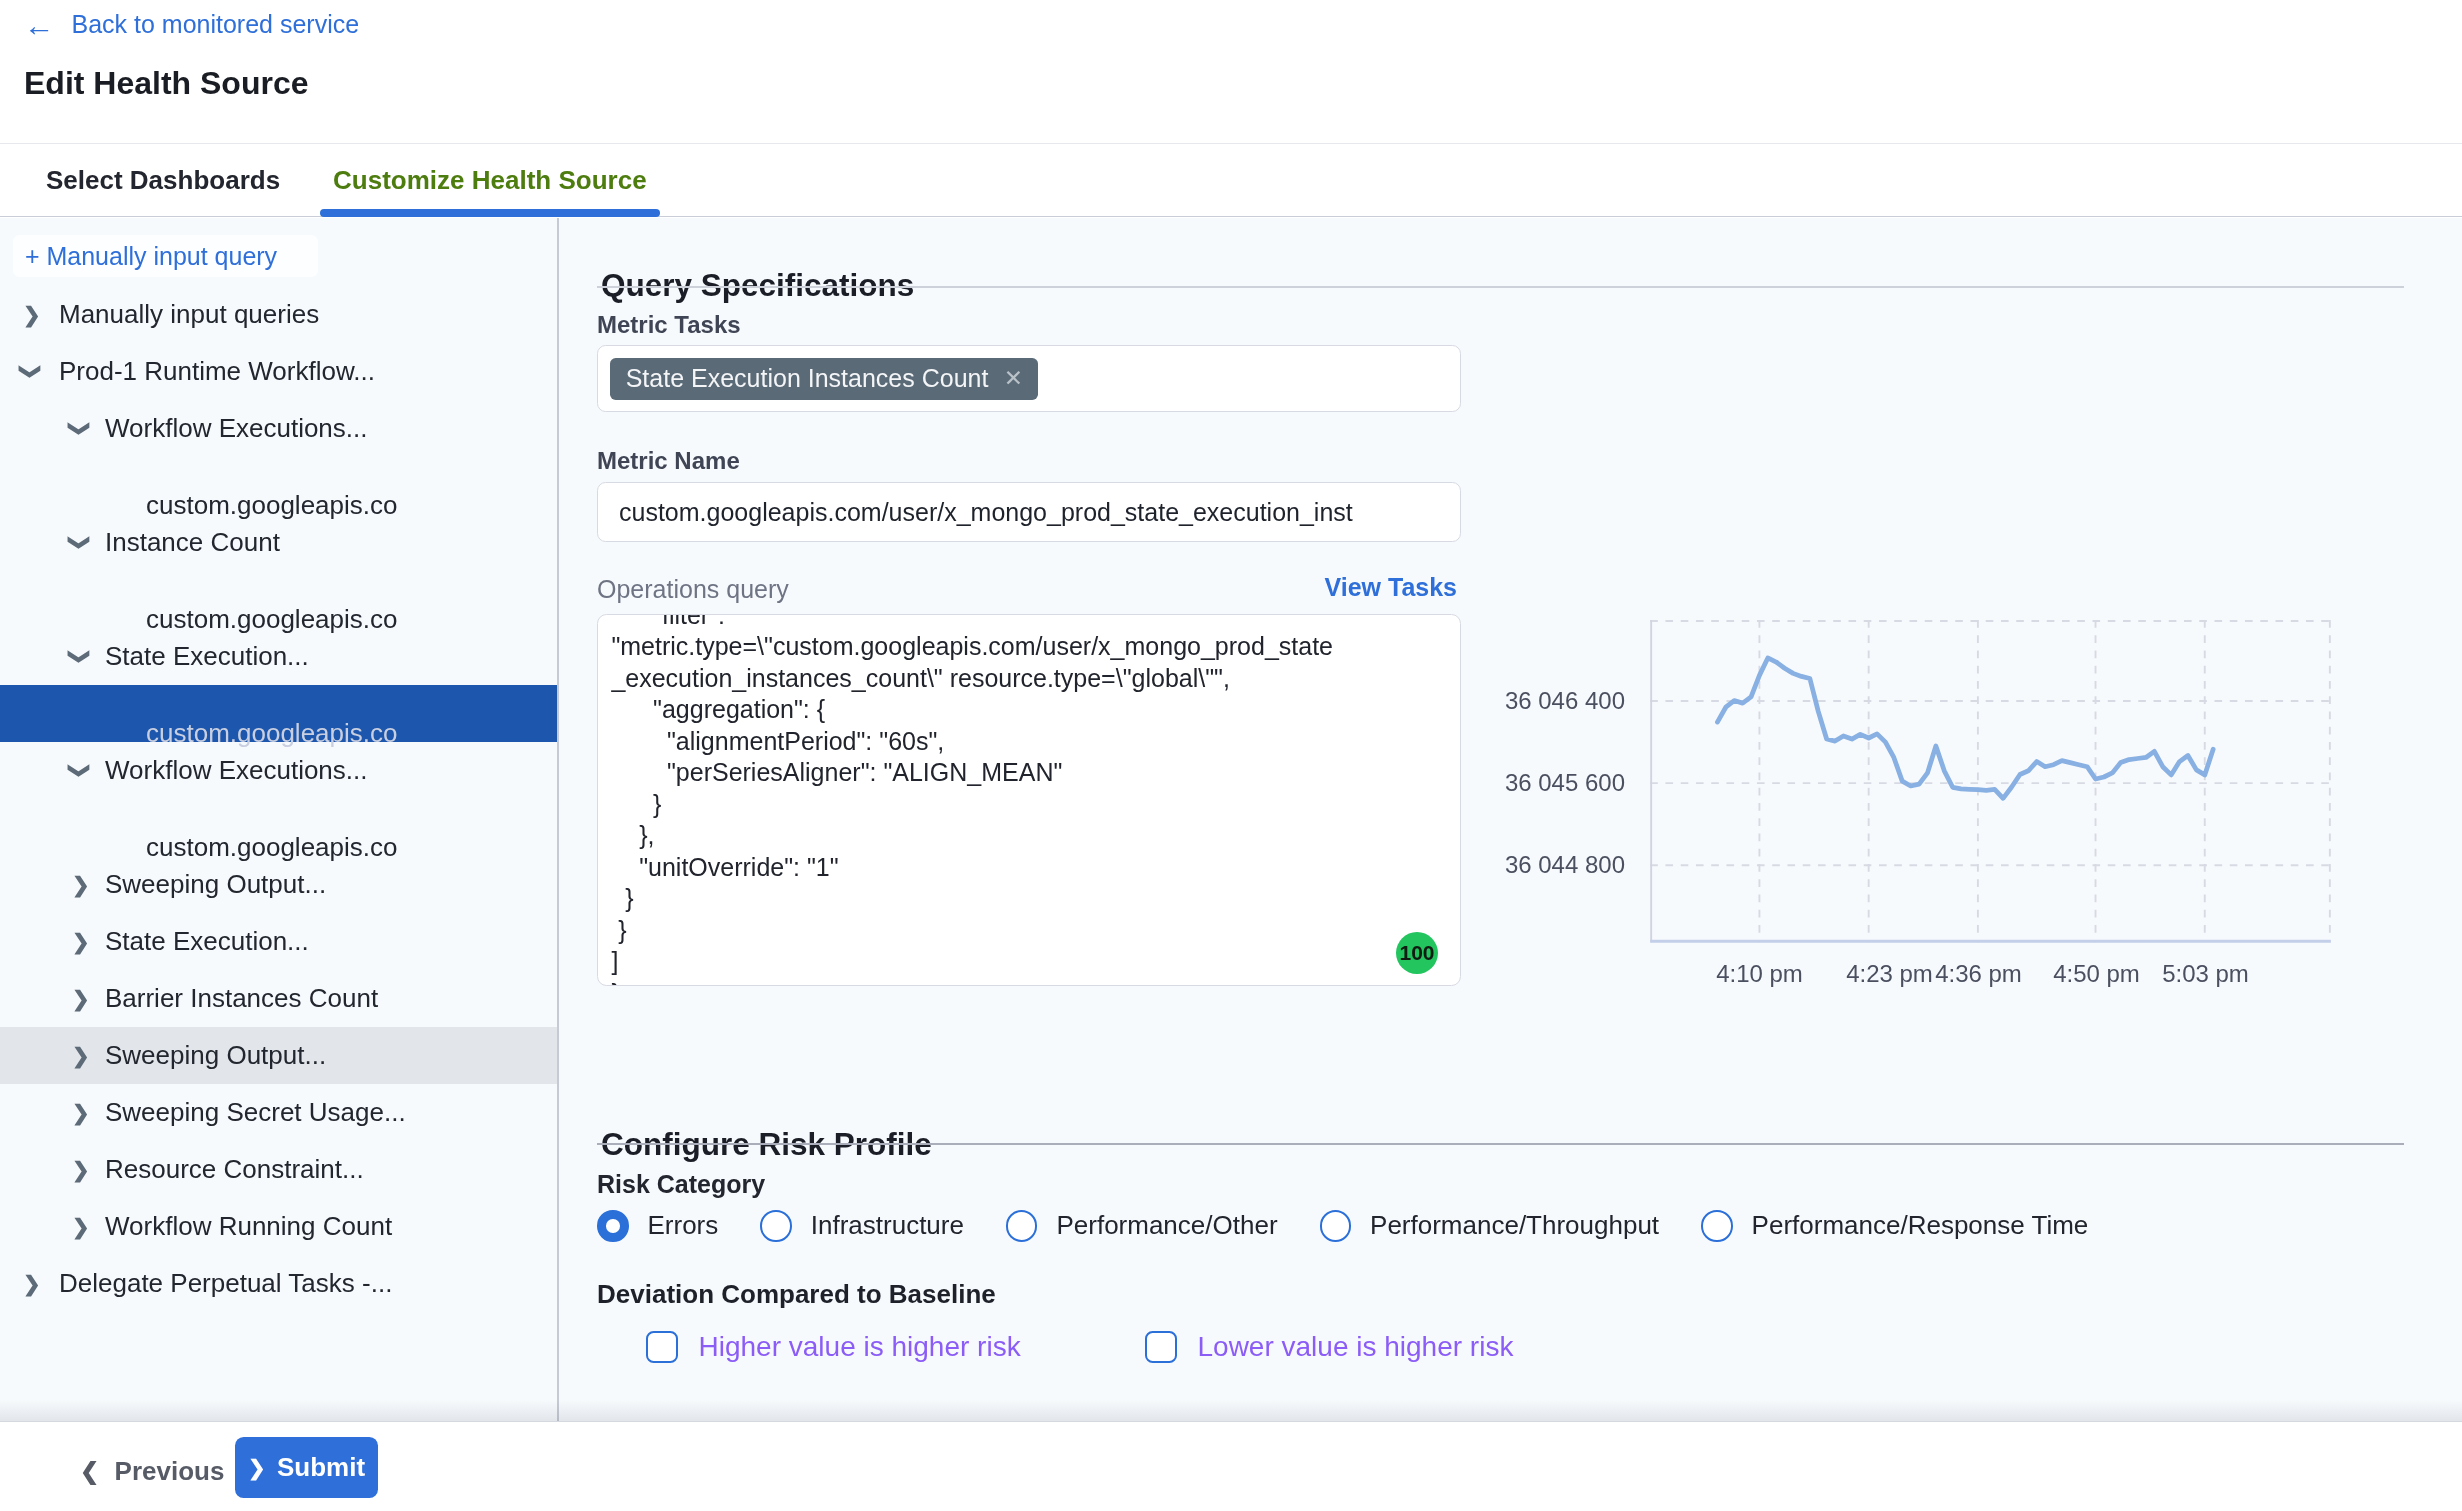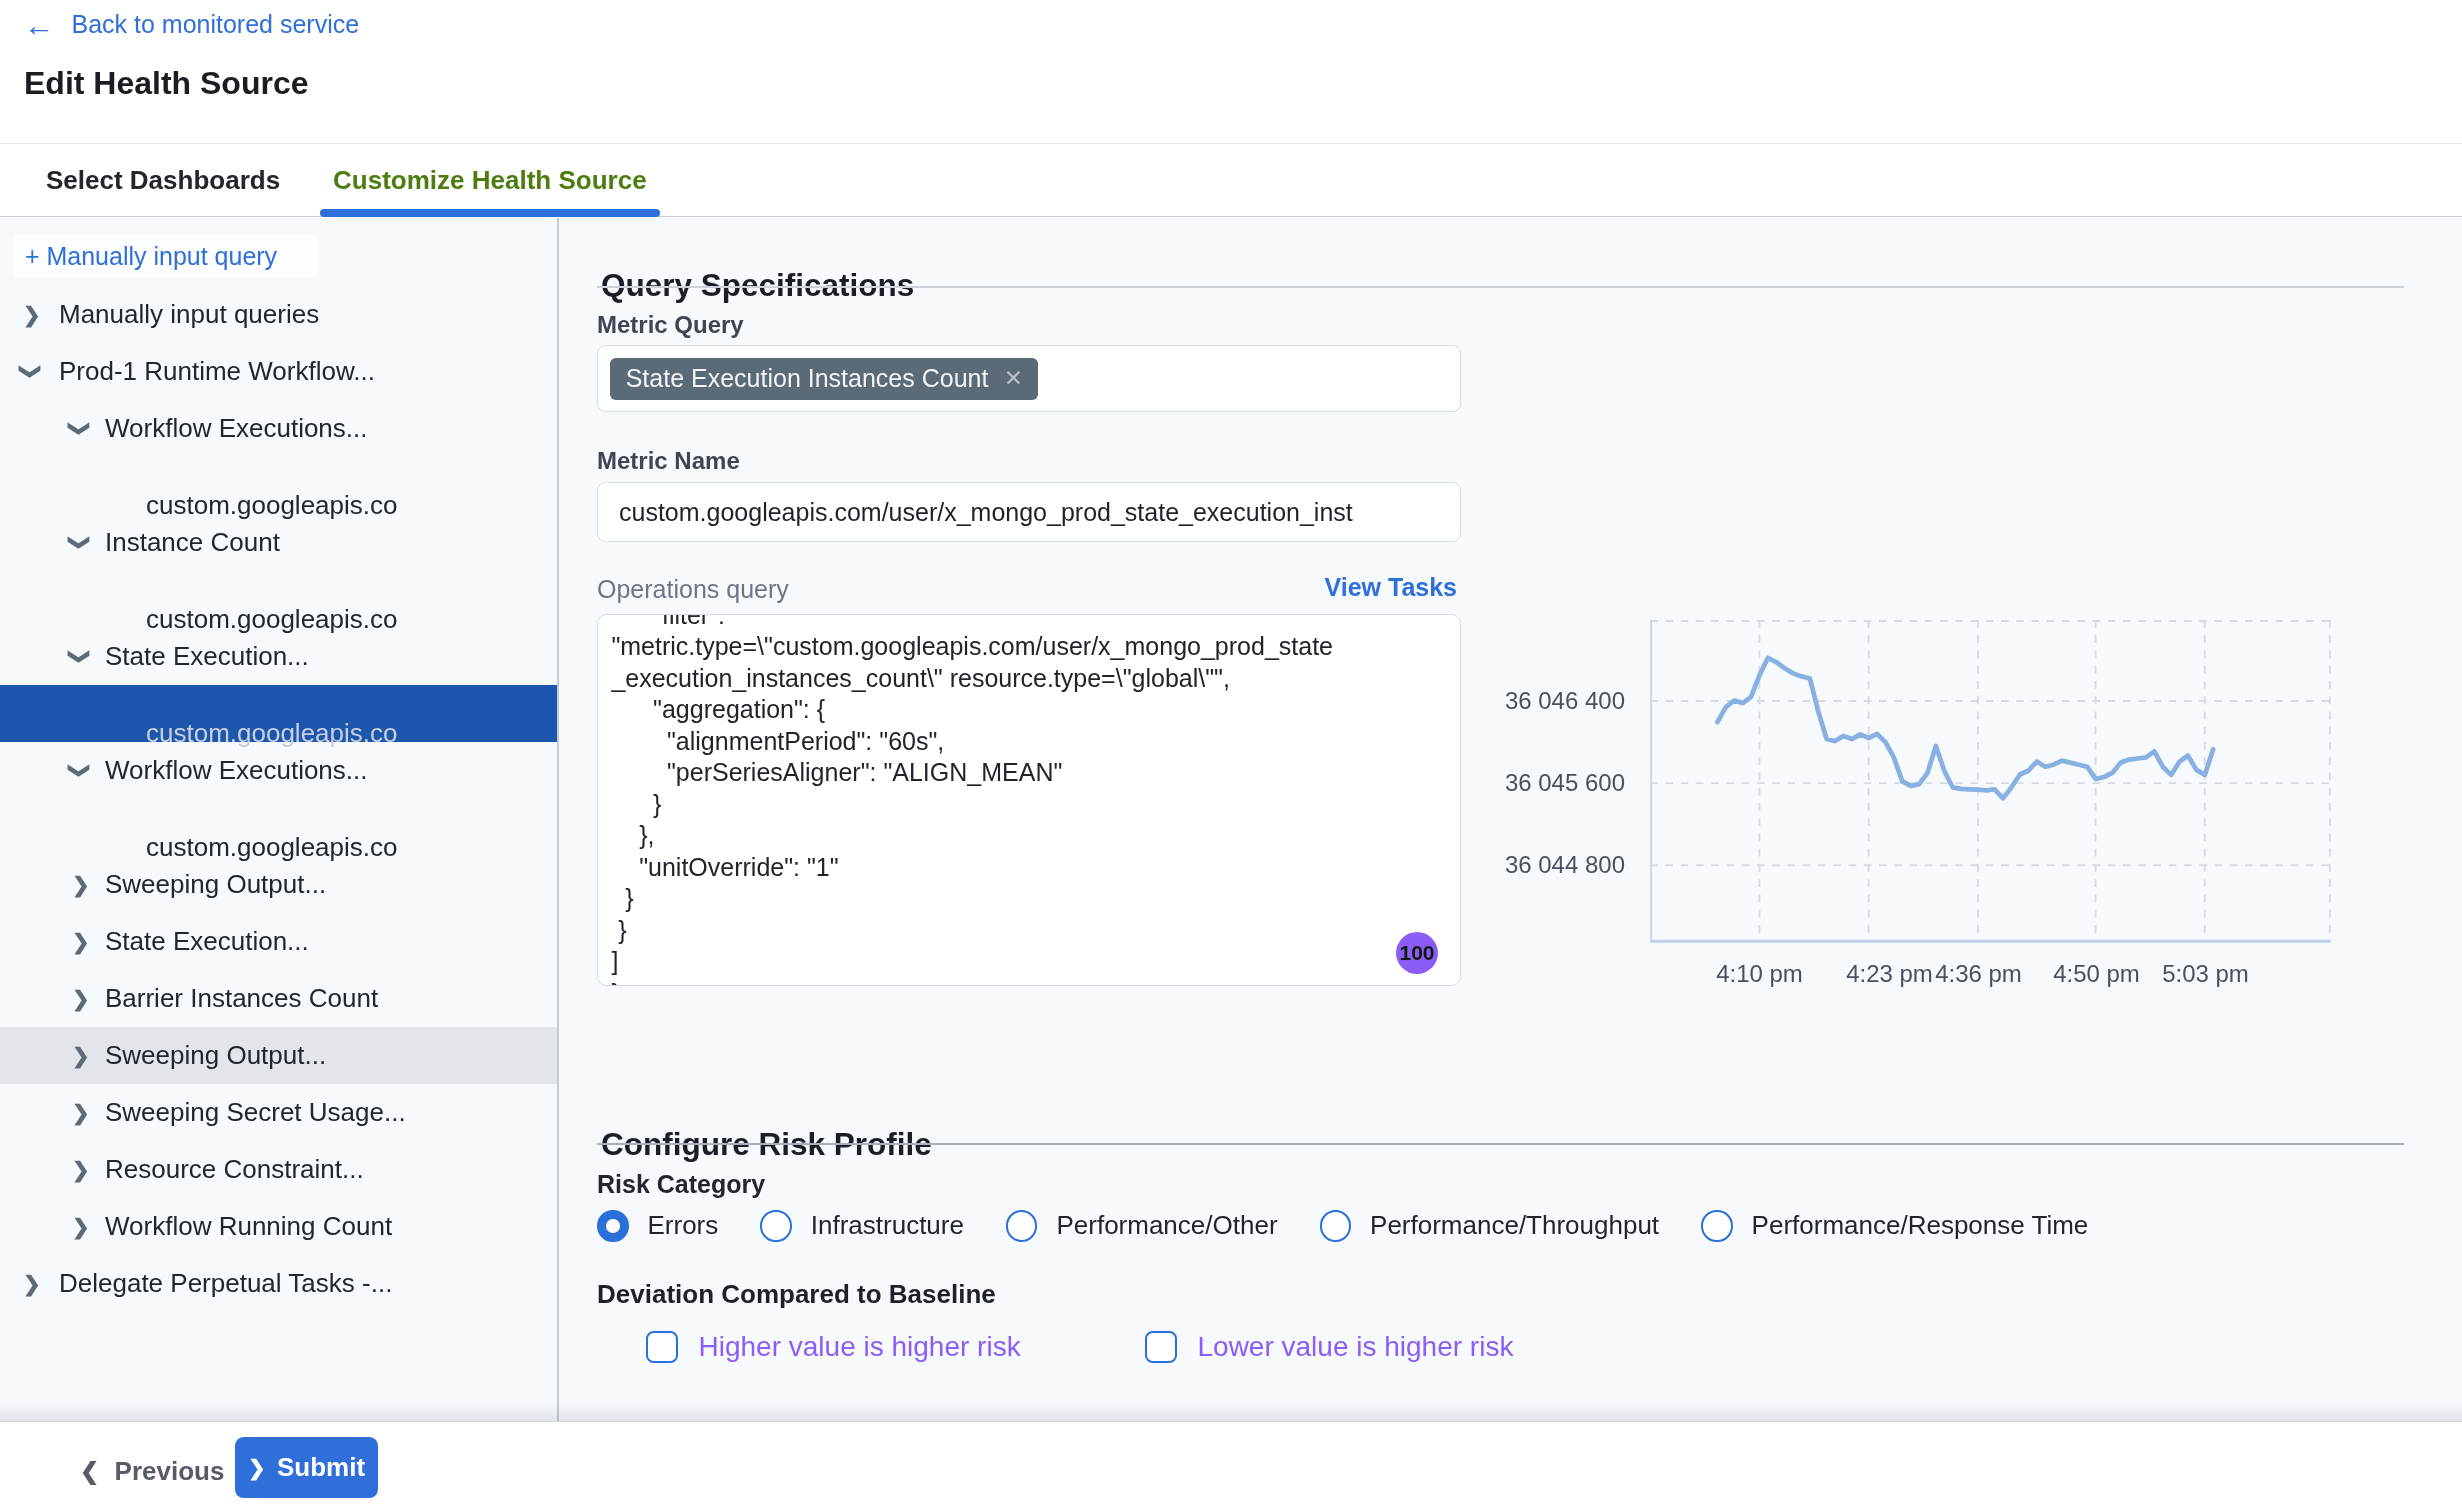--- a/index.html
+++ b/index.html
@@ -64,21 +64,21 @@
     border:1.9px solid #d8dae3; border-radius:8.6px; display:flex; align-items:center;
     padding-left:21px; font-size:25px; color:#1e222b; white-space:nowrap; overflow:hidden; }
   #ops-label { left:597px; top:575px; font-size:25px; font-weight:500; color:#6e7484; }
   #view-query { left:1279px; top:573px; width:178px; text-align:right; font-size:25px;
     font-weight:600; color:#2e6fd9; cursor:pointer; }
   #query-box { left:597px; top:614px; width:864px; height:372px; background:#ffffff;
     border:1.9px solid #d8dae3; border-radius:9.5px; overflow:hidden; }
   #query-text { margin:-15.3px 0 0 0; padding:0 13.4px; font-family:"Liberation Sans", sans-serif;
     font-size:25px; line-height:31.5px; color:#21242c; white-space:pre; }
   #records-badge { position:absolute; left:1396px; top:932px; width:42px; height:42px;
-    border-radius:50%; background:#8b5cf6; color:#101b12; font-size:21px; font-weight:700;
+    border-radius:50%; background:#22c55e; color:#101b12; font-size:21px; font-weight:700;
     display:flex; align-items:center; justify-content:center; }
 
   
   #chart { left:1489px; top:620px; width:907px; height:391px; }
   #chart .ylab { position:absolute; left:0; width:136px; height:30.5px; text-align:right;
     font-size:24px; color:#4b5060; line-height:30.5px; }
   #chart .xlab { position:absolute; top:338px; width:153px; height:32px; text-align:center;
     font-size:24px; color:#4b5060; line-height:32px; }
   #plot-svg { position:absolute; left:161px; top:0; }
 
@@ -200,21 +200,21 @@
       </div>
       <div class="tree-row lv1">
         <span class="chev">❯</span>
         <span class="lbl">Delegate Perpetual Tasks -...</span>
       </div>
     </div>
 
   <div id="qs-title" class="abs section-title">Query Specifications</div>
   <div id="qs-divider" class="abs"></div>
 
-  <div id="metric-tags-label" class="abs field-label">Metric Query</div>
+  <div id="metric-tags-label" class="abs field-label">Metric Tasks</div>
   <div id="metric-tags-input" class="abs">
     <div id="metric-tag-chip">
       <span>State Execution Instances Count</span>
       <span class="x">✕</span>
     </div>
   </div>
 
   <div id="metric-name-label" class="abs field-label">Metric Name</div>
   <div id="metric-name-input" class="abs">custom.googleapis.com/user/x_mongo_prod_state_execution_inst</div>
 

